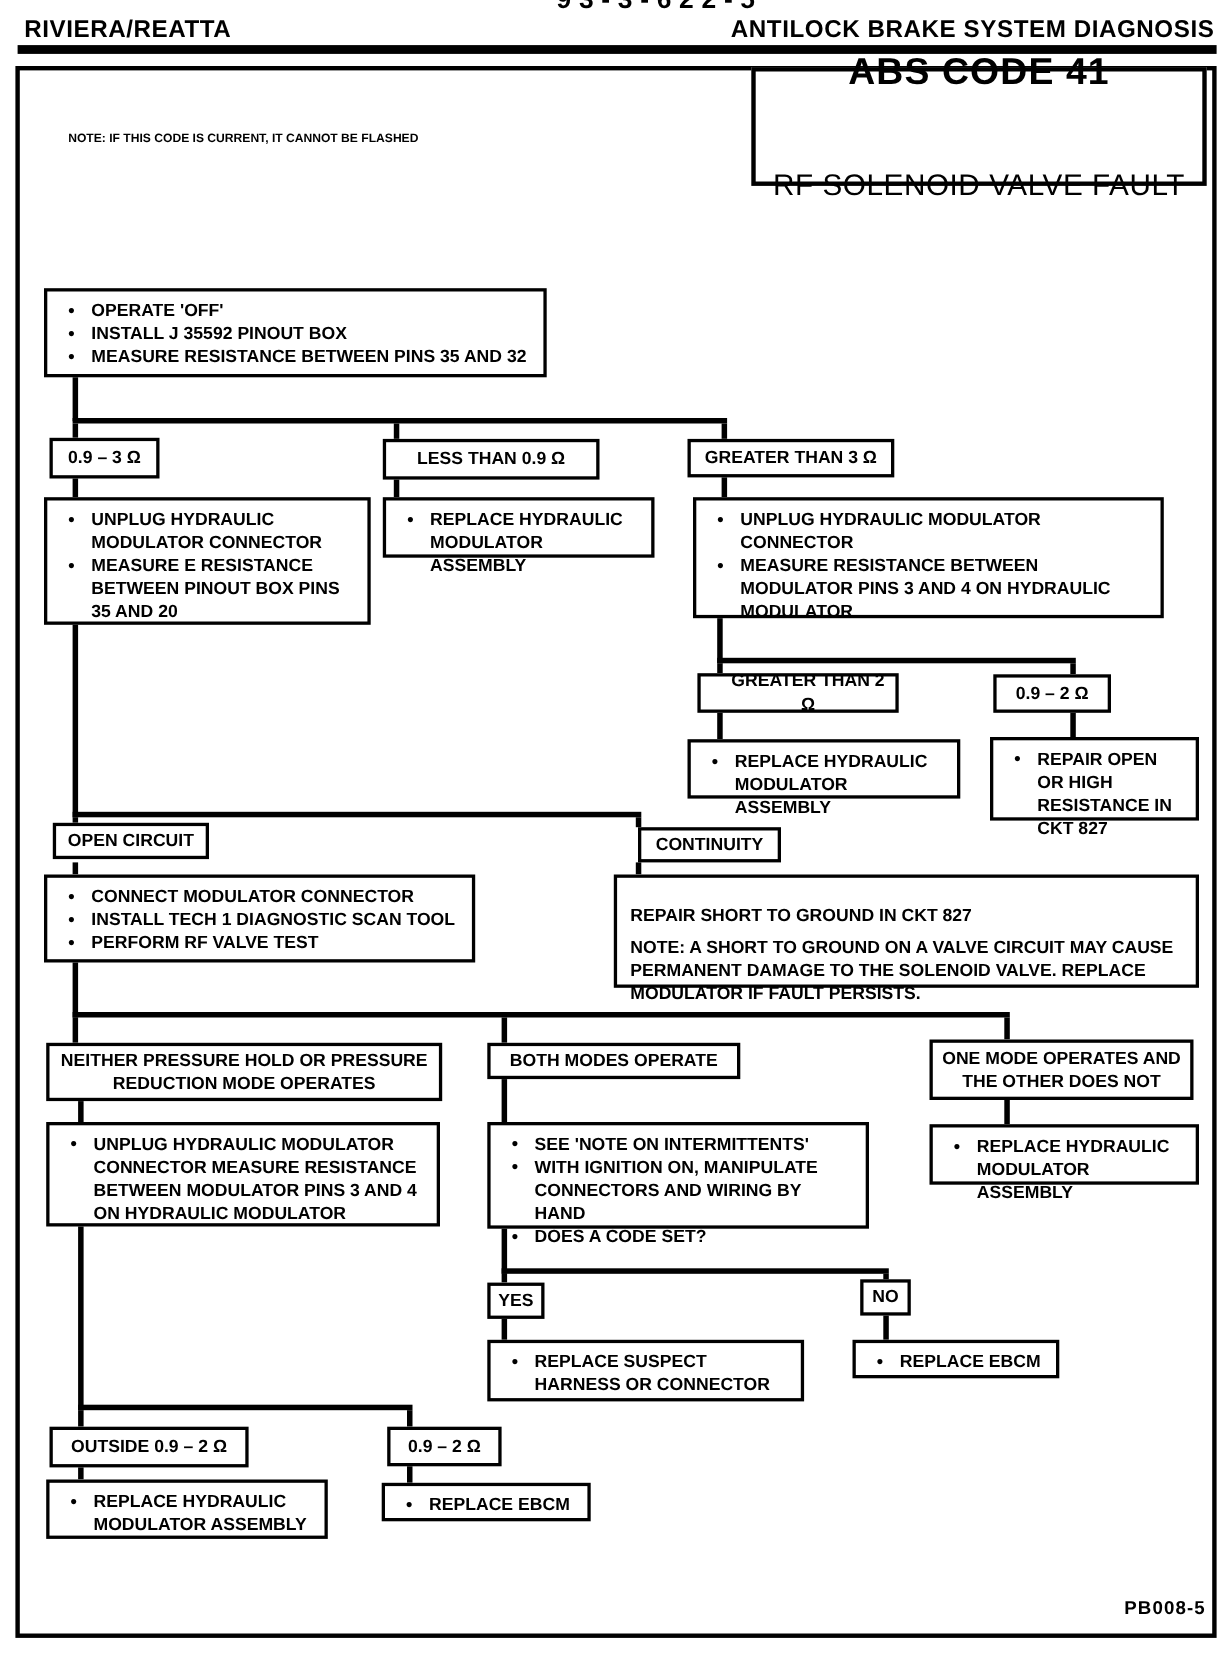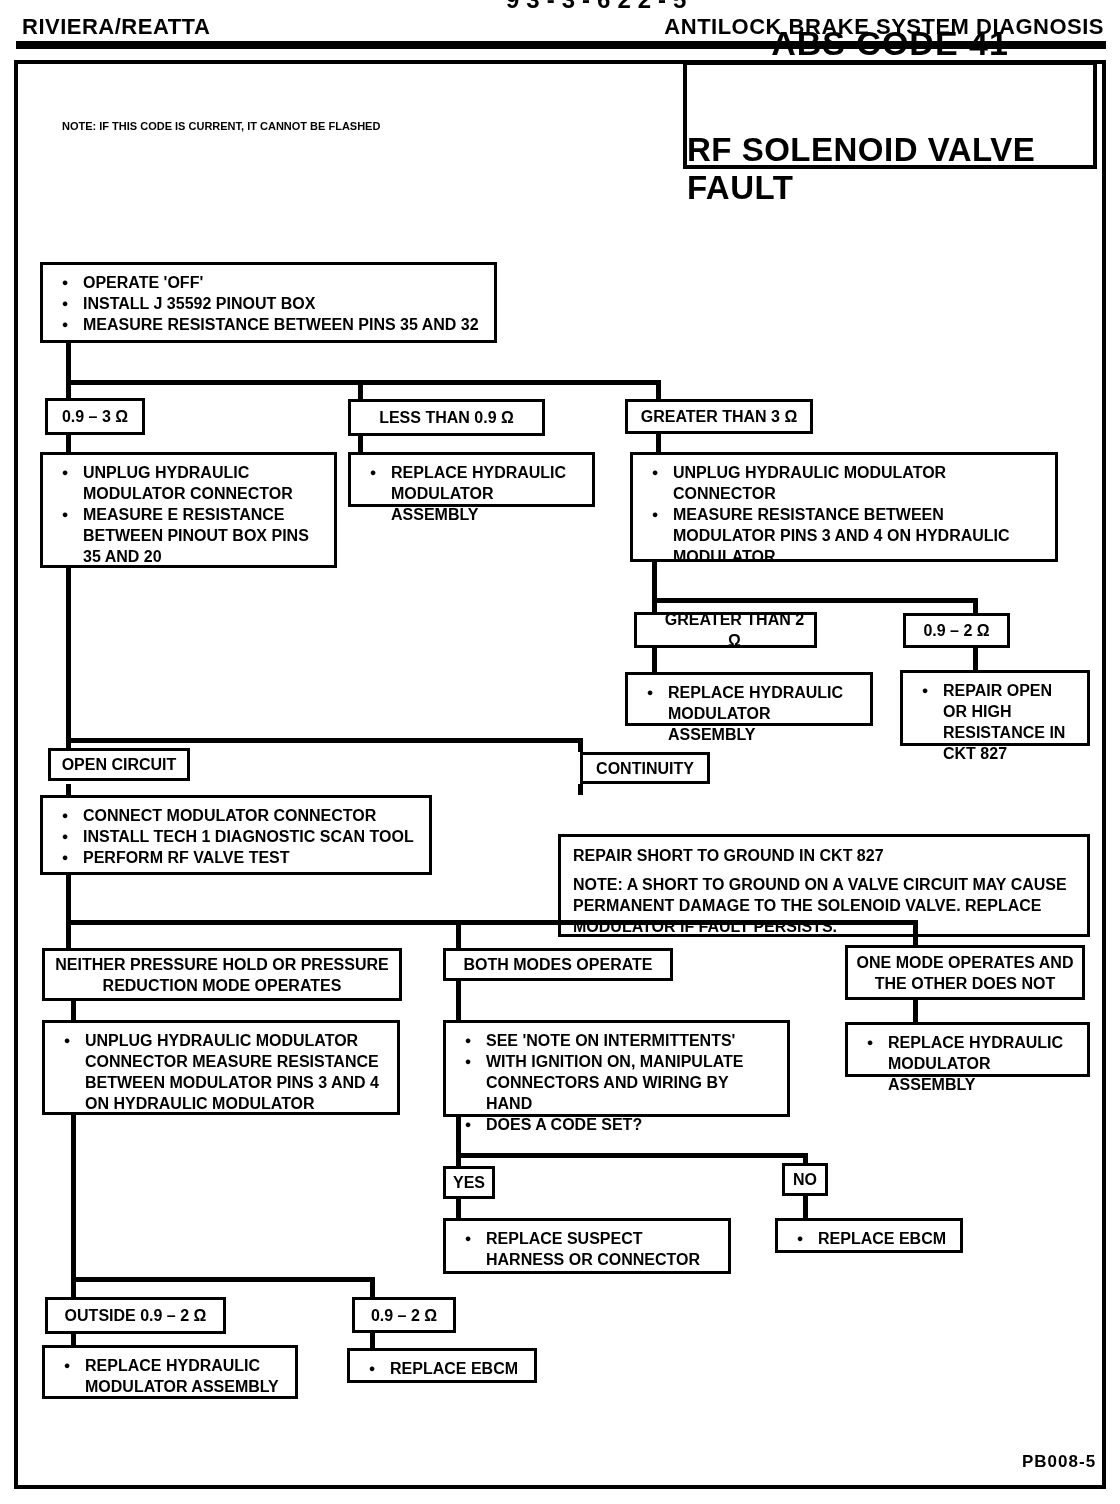--- a/index.html
+++ b/index.html
@@ -5,30 +5,30 @@
   html,body{margin:0;padding:0;background:#fff;}
   #page{position:relative;width:1120px;height:1504px;background:#fff;overflow:hidden;
         font-family:"Liberation Sans", sans-serif;color:#000;}
   .hdr{position:absolute;font-weight:bold;font-size:22px;letter-spacing:.5px;white-space:nowrap;}
   .rule{position:absolute;background:#000;}
   .docnum{position:absolute;font-weight:bold;font-size:24px;letter-spacing:7px;white-space:nowrap;}
   .pageborder{position:absolute;border:4px solid #000;background:transparent;box-sizing:border-box;}
   .titlebox{position:absolute;border:4px solid #000;background:#fff;box-sizing:border-box;
             display:flex;flex-direction:column;align-items:center;justify-content:center;gap:28px;}
   .title1{font-weight:bold;font-size:34px;letter-spacing:1px;}
-  .title2{font-weight:bold;font-size:33px;letter-spacing:.5px;margin-top:40px;}
+  .title2{font-weight:normal;font-size:27px;letter-spacing:.5px;margin-top:40px;}
   .note{position:absolute;font-weight:bold;font-size:11px;white-space:nowrap;}
   .box{position:absolute;border:3px solid #000;background:#fff;box-sizing:border-box;
        font-weight:bold;font-size:16px;line-height:21px;}
   .lbl{display:flex;align-items:center;justify-content:center;text-align:center;padding:2px 6px;}
   .bullets{padding:7px 10px 5px 4px;}
   .bul{display:flex;align-items:flex-start;}
   .dot{flex:0 0 36px;text-align:center;font-size:11px;line-height:21px;}
   .bt{flex:1;}
-  .para{padding:8px 12px;margin-top:39px;}
+  .para{padding:24px 12px;}
   .p2{margin-top:8px;}
   .line{position:absolute;background:#000;}
   .footer{position:absolute;font-weight:bold;font-size:17px;letter-spacing:1px;}
 </style>
 </head>
 <body>
 
 <div id="page">
 
   <div class="docnum" style="left:506px;top:-14px;">93-3-622-5</div>

